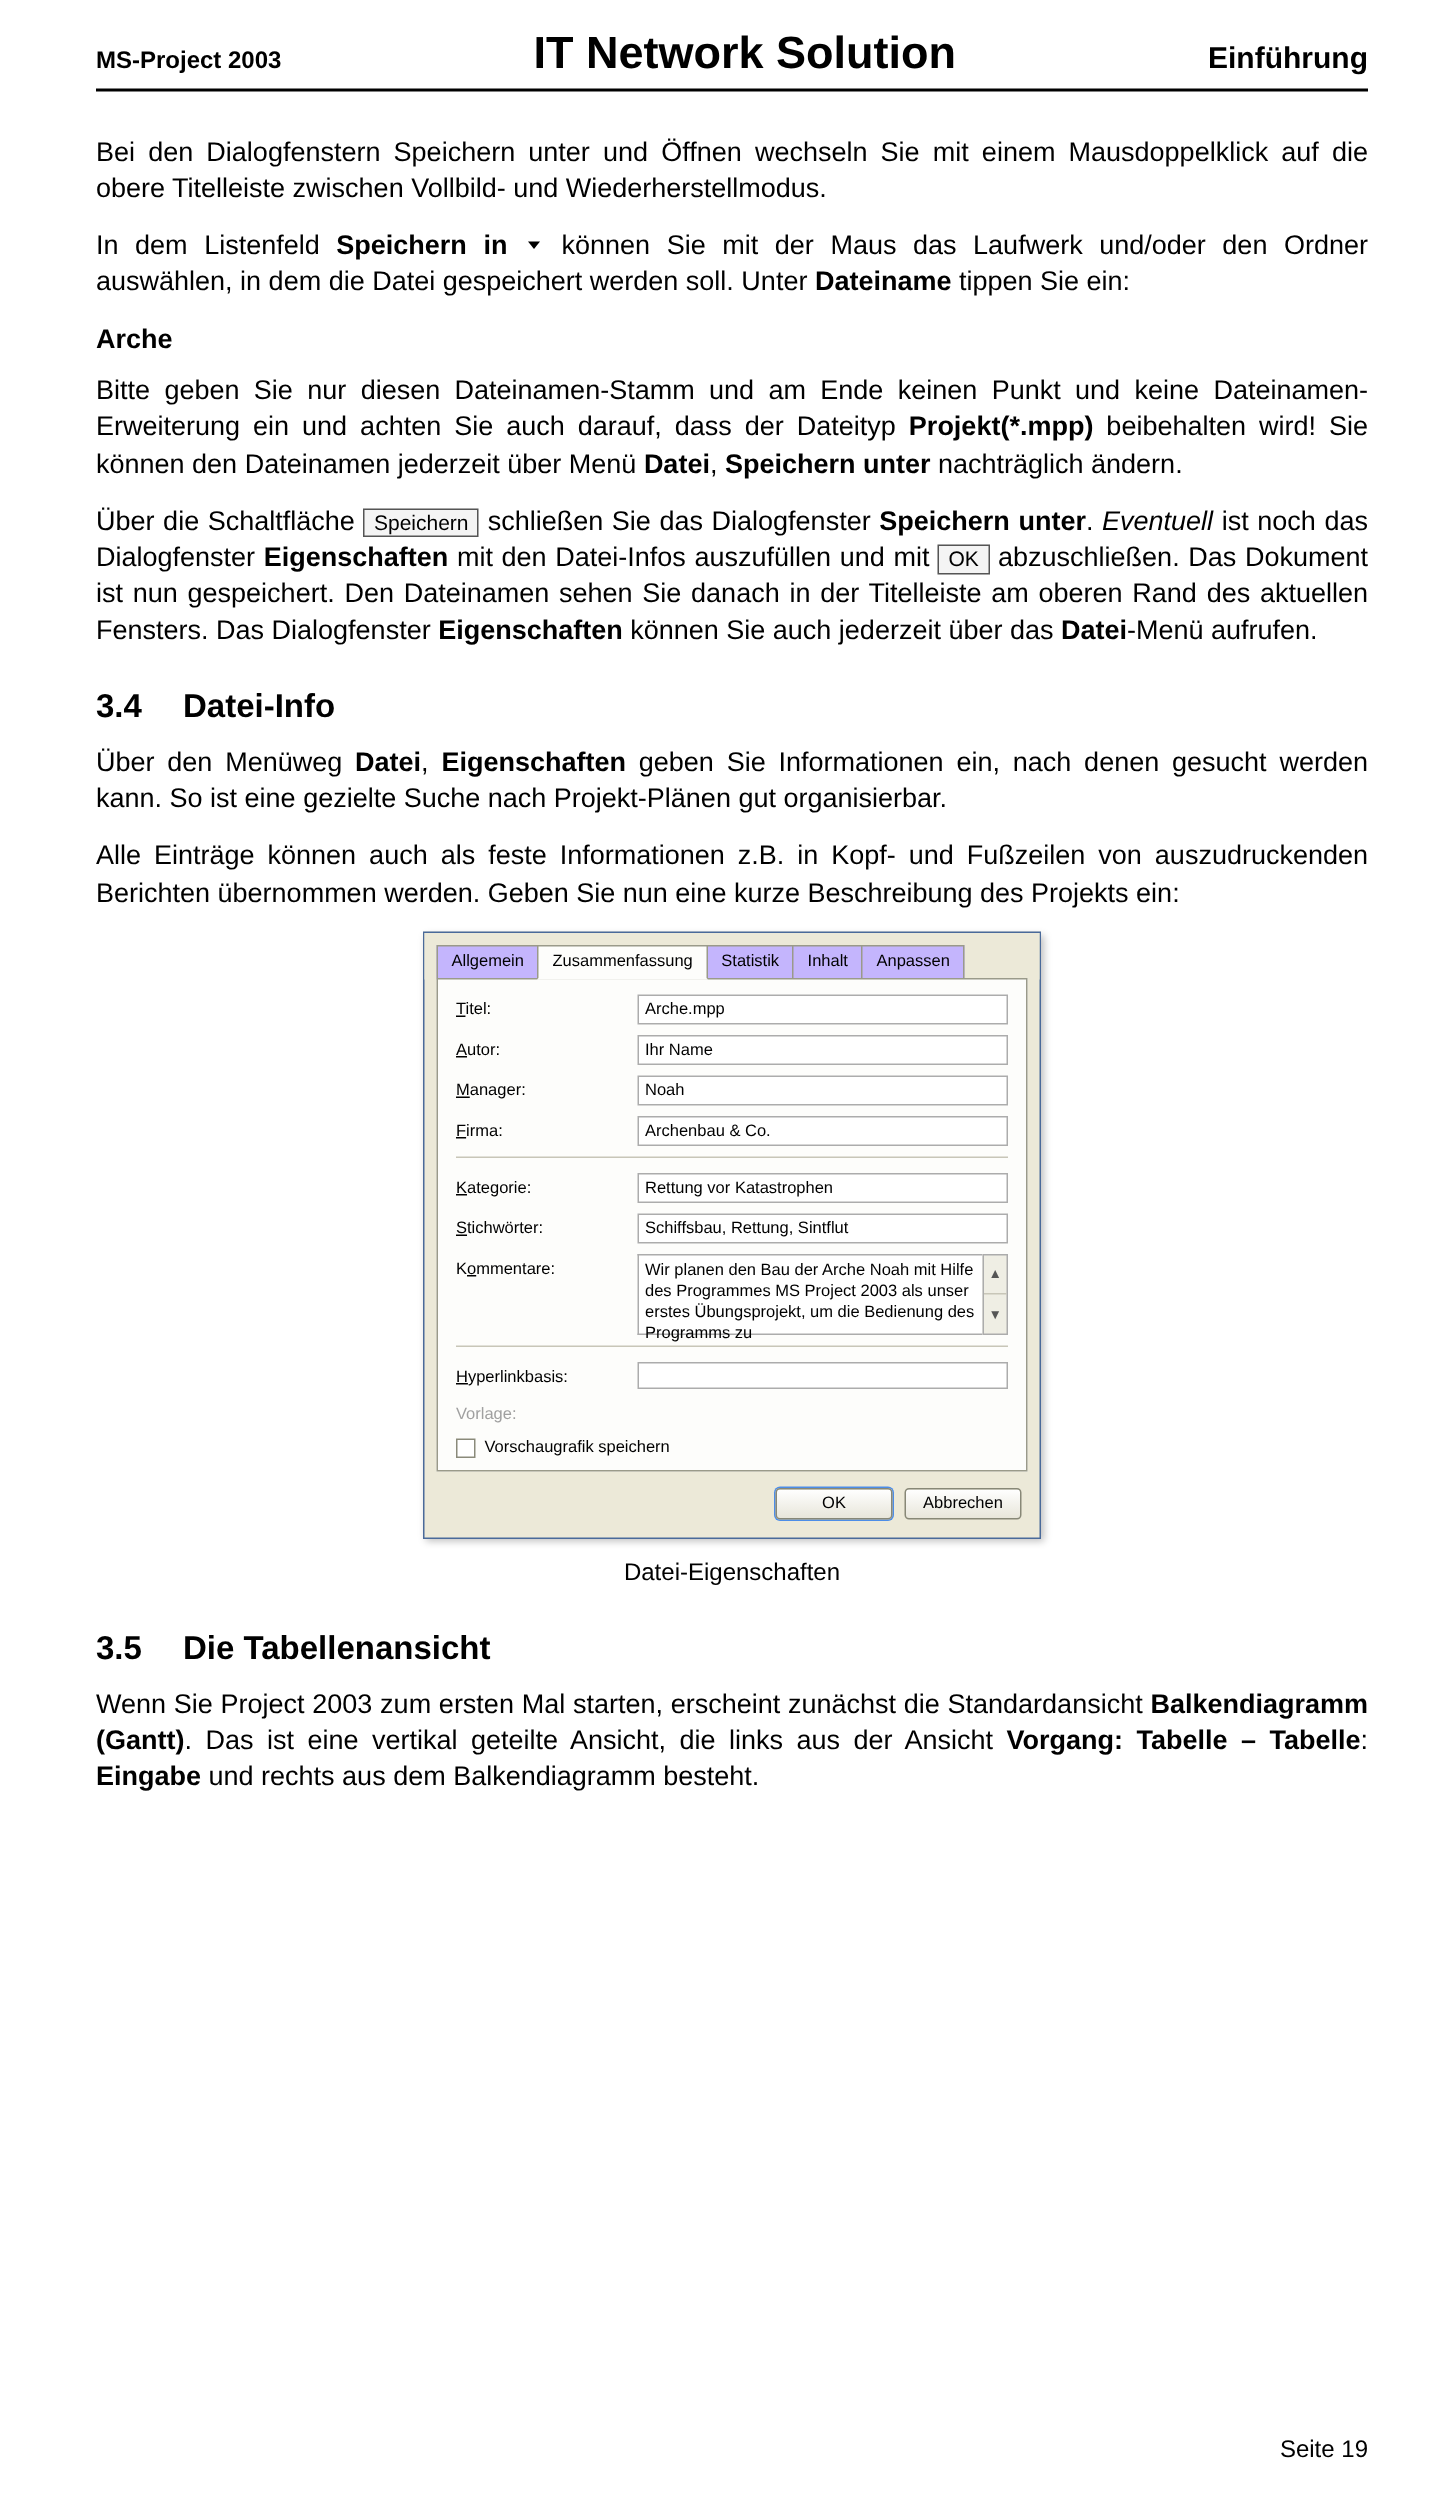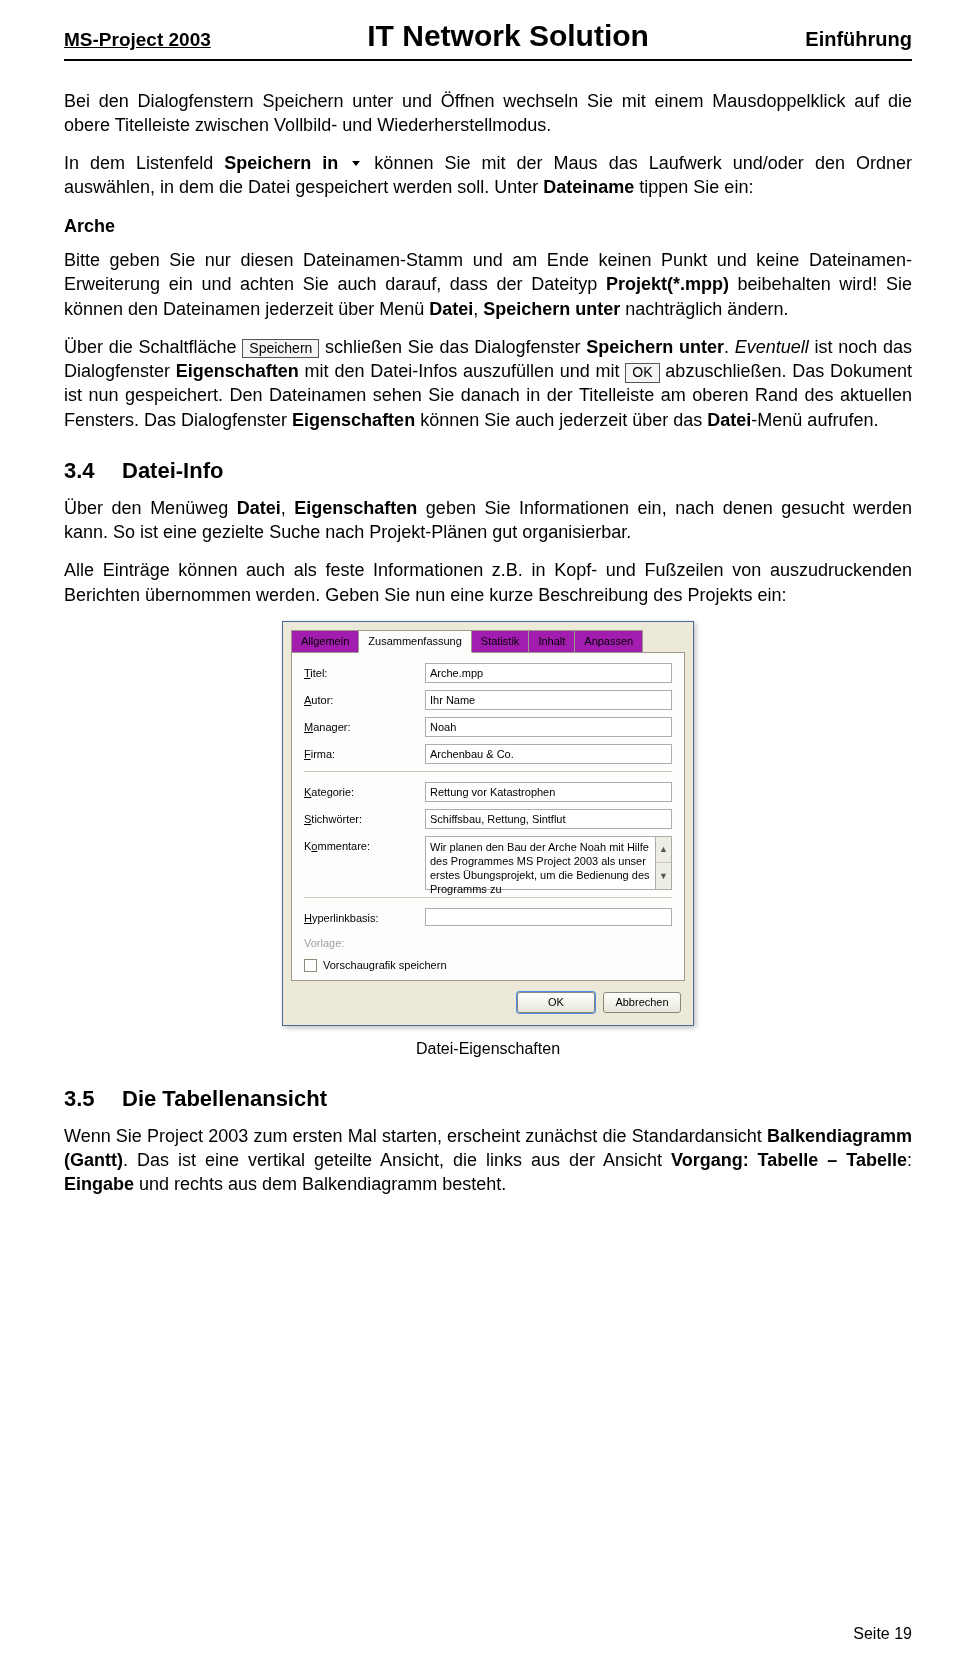--- a/index.html
+++ b/index.html
@@ -20,21 +20,21 @@
     min-height: 1663px;
   }
   .header {
     display: flex;
     justify-content: space-between;
     align-items: baseline;
     border-bottom: 2px solid #000;
     padding-bottom: 2px;
     margin-bottom: 28px;
   }
-  .header .left { font-weight: bold; font-size: 19px; text-decoration: underline; }
+  .header .left { font-weight: bold; font-size: 16px; }
   .header .center { font-weight: bold; font-size: 30px; }
   .header .right { font-weight: bold; font-size: 20px; }
   p { margin: 0 0 14px 0; text-align: justify; }
   .center-bold { text-align: left; font-weight: bold; margin: 6px 0 10px; }
   .inline-btn {
     display: inline-block;
     border: 1px solid #555;
     padding: 0 6px;
     font-size: 14px;
     font-family: "MS Sans Serif", Tahoma, sans-serif;
@@ -95,21 +95,21 @@
     display: flex;
     gap: 0;
     padding: 8px 8px 0 8px;
     background: #ece9d8;
     border-bottom: none;
     font-size: 11px;
   }
   .tab {
     padding: 3px 9px;
     border: 1px solid #9a9a8a;
-    background: #a21caf;
+    background: #c4b5fd;
     margin-right: -1px;
     position: relative;
   }
   .tab.active {
     background: #fdfdfb;
     border-bottom-color: #fdfdfb;
     z-index: 2;
     font-weight: normal;
   }
   .tabpanel {

